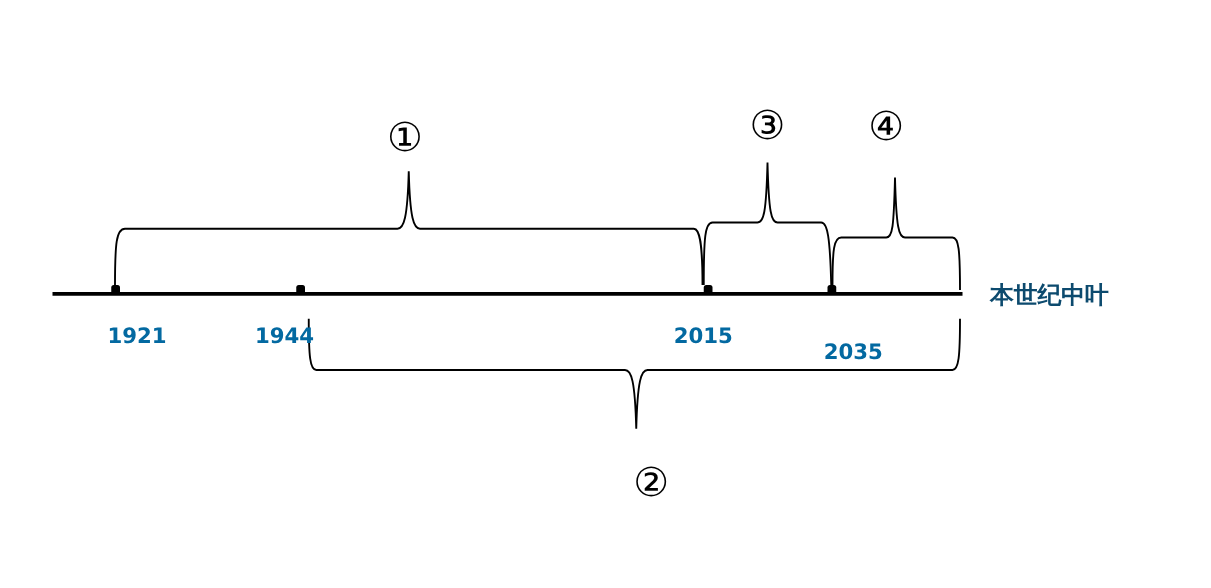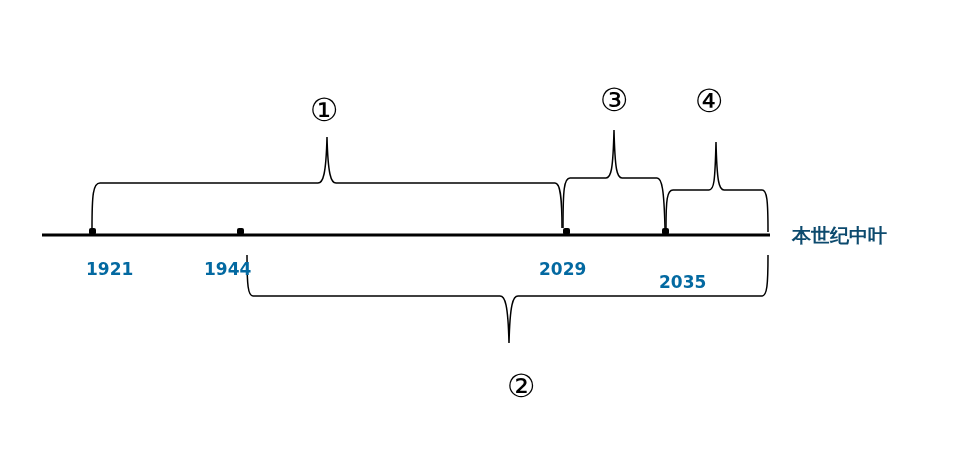--- a/index.html
+++ b/index.html
@@ -25,20 +25,20 @@
 
   <path fill="none" stroke="#000" stroke-width="1.5" d="M563,228 C563,190 564,178 570,178 L606,178 C611,178 613,170 614,130 C615,170 617,178 622,178 L657,178 C662,178 664,190 665,228"></path>
 
   <path fill="none" stroke="#000" stroke-width="1.5" d="M666,228 C666,200 667,190 673,190 L709,190 C714,190 715,182 716,142 C717,182 719,190 724,190 L762,190 C767,190 768,200 768,232"></path>
 
   <path fill="none" stroke="#000" stroke-width="1.5" d="M247,255 C247,285 248,296 253,296 L500,296 C505,296 508,304 509,343 C510,304 513,296 518,296 L762,296 C767,296 768,285 768,255"></path>
 </svg>
 
 <div class="lbl" style="left:86px;top:259px;">1921</div>
 <div class="lbl" style="left:204px;top:259px;">1944</div>
-<div class="lbl" style="left:539px;top:259px;">2029</div>
+<div class="lbl" style="left:539px;top:259px;">2015</div>
 <div class="lbl" style="left:659px;top:272px;">2035</div>
 <div class="end" style="left:792px;top:223px;">本世纪中叶</div>
 
 <div class="circ" style="left:324px;top:110px;">①</div>
 <div class="circ" style="left:521px;top:386px;">②</div>
 <div class="circ" style="left:614px;top:100px;">③</div>
 <div class="circ" style="left:709px;top:101px;">④</div>
 
 </body></html>

